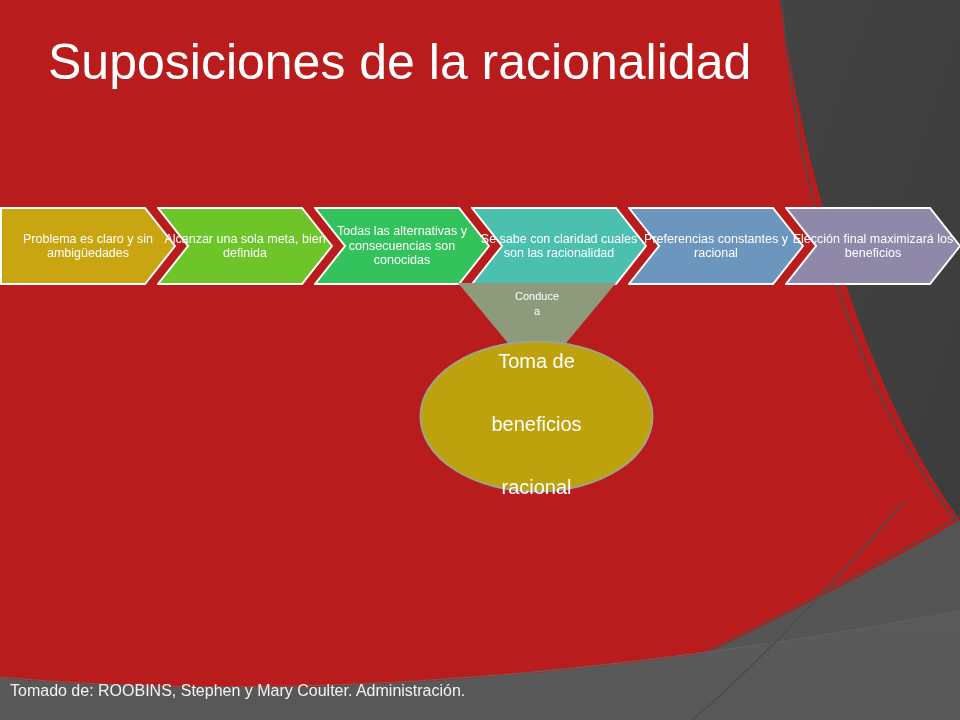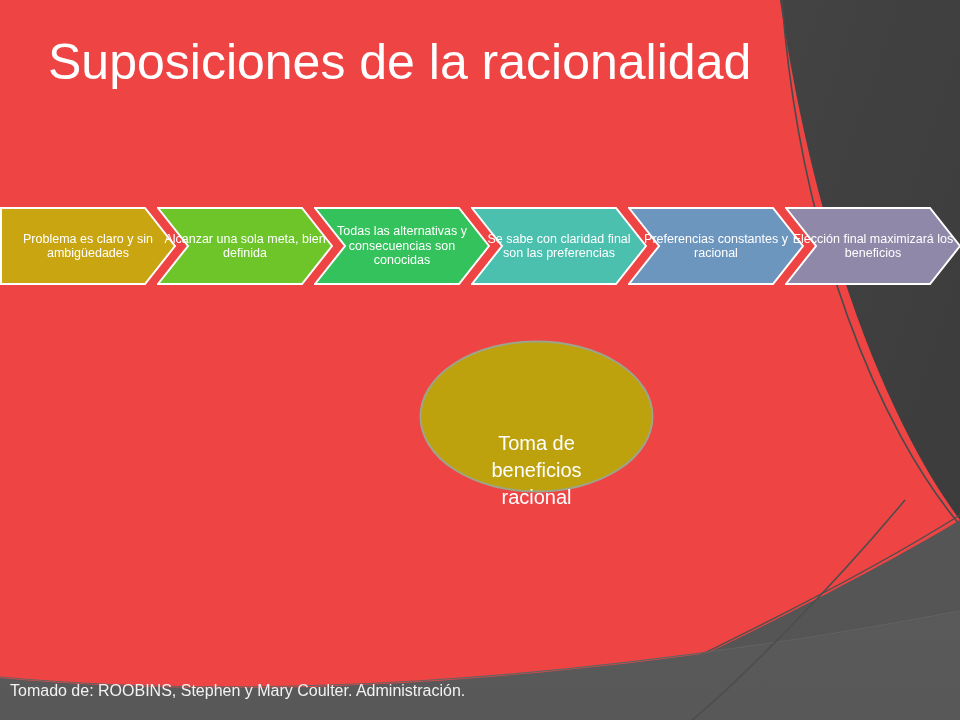--- a/index.html
+++ b/index.html
@@ -4,21 +4,21 @@
 <style>
   html, body {
     margin: 0;
     padding: 0;
     background: #1a1a1a;
   }
   #slide {
     position: relative;
     width: 960px;
     height: 720px;
-    background: #ef4444;
+    background: #b91c1c;
     overflow: hidden;
     font-family: "Liberation Sans", sans-serif;
     -webkit-font-smoothing: antialiased;
   }
 
   
   .bg-layer {
     position: absolute;
     inset: 0;
     width: 960px;
@@ -97,27 +97,27 @@
   #result-ellipse {
     position: absolute;
     left: 419px;
     top: 340px;
     width: 235px;
     height: 153px;
   }
   #result-label {
     position: absolute;
     left: 0;
-    top: 18px;
+    top: 8px;
     width: 235px;
     height: 153px;
     display: flex;
     flex-direction: column;
     align-items: center;
-    justify-content: flex-end;
+    justify-content: space-between;
     color: #ffffff;
     font-size: 20px;
     line-height: 27px;
     text-align: center;
     z-index: 2;
   }
 
   
   #footer-text {
     position: absolute;
@@ -182,39 +182,48 @@
       <svg class="chev-shape" viewBox="0 0 176 78" preserveAspectRatio="none">
         <polygon points="1,1 145,1 175,39 145,77 1,77 31,39" fill="#34c25c" stroke="#ffffff" stroke-width="2"></polygon>
       </svg>
       <div class="chev-label">Todas las alternativas y consecuencias son conocidas</div>
     </div>
 
     <div class="chev" style="left:471px; width:176px;">
       <svg class="chev-shape" viewBox="0 0 176 78" preserveAspectRatio="none">
         <polygon points="1,1 145,1 175,39 145,77 1,77 31,39" fill="#4bc0ae" stroke="#ffffff" stroke-width="2"></polygon>
       </svg>
-      <div class="chev-label">Se sabe con claridad final son las preferencias</div>
+      <div class="chev-label">Se sabe con claridad cuales son las racionalidad</div>
     </div>
 
     <div class="chev" style="left:628px; width:176px;">
       <svg class="chev-shape" viewBox="0 0 176 78" preserveAspectRatio="none">
         <polygon points="1,1 145,1 175,39 145,77 1,77 31,39" fill="#6d96bf" stroke="#ffffff" stroke-width="2"></polygon>
       </svg>
       <div class="chev-label">Preferencias constantes y racional</div>
     </div>
 
     <div class="chev" style="left:785px; width:176px;">
       <svg class="chev-shape" viewBox="0 0 176 78" preserveAspectRatio="none">
         <polygon points="1,1 145,1 175,39 145,77 1,77 31,39" fill="#8f88a9" stroke="#ffffff" stroke-width="2"></polygon>
       </svg>
       <div class="chev-label">Elección final maximizará los beneficios</div>
     </div>
 
   </div>
 
+  <div id="conduce">
+    <svg width="158" height="95" viewBox="0 0 158 95" preserveAspectRatio="none">
+      <polygon points="0,0 158,0 79,95" fill="#8e9a7c"></polygon>
+    </svg>
+    <div id="conduce-label">
+      <div>Conduce</div>
+      <div>a</div>
+    </div>
+  </div>
 
   <div id="result-ellipse">
     <svg width="235" height="153" viewBox="0 0 235 153">
       <ellipse cx="117.5" cy="76.5" rx="116" ry="75" fill="#bda20d" stroke="#9ca58a" stroke-width="2"></ellipse>
     </svg>
     <div id="result-label">
       <div>Toma de</div>
       <div>beneficios</div>
       <div>racional</div>
     </div>

